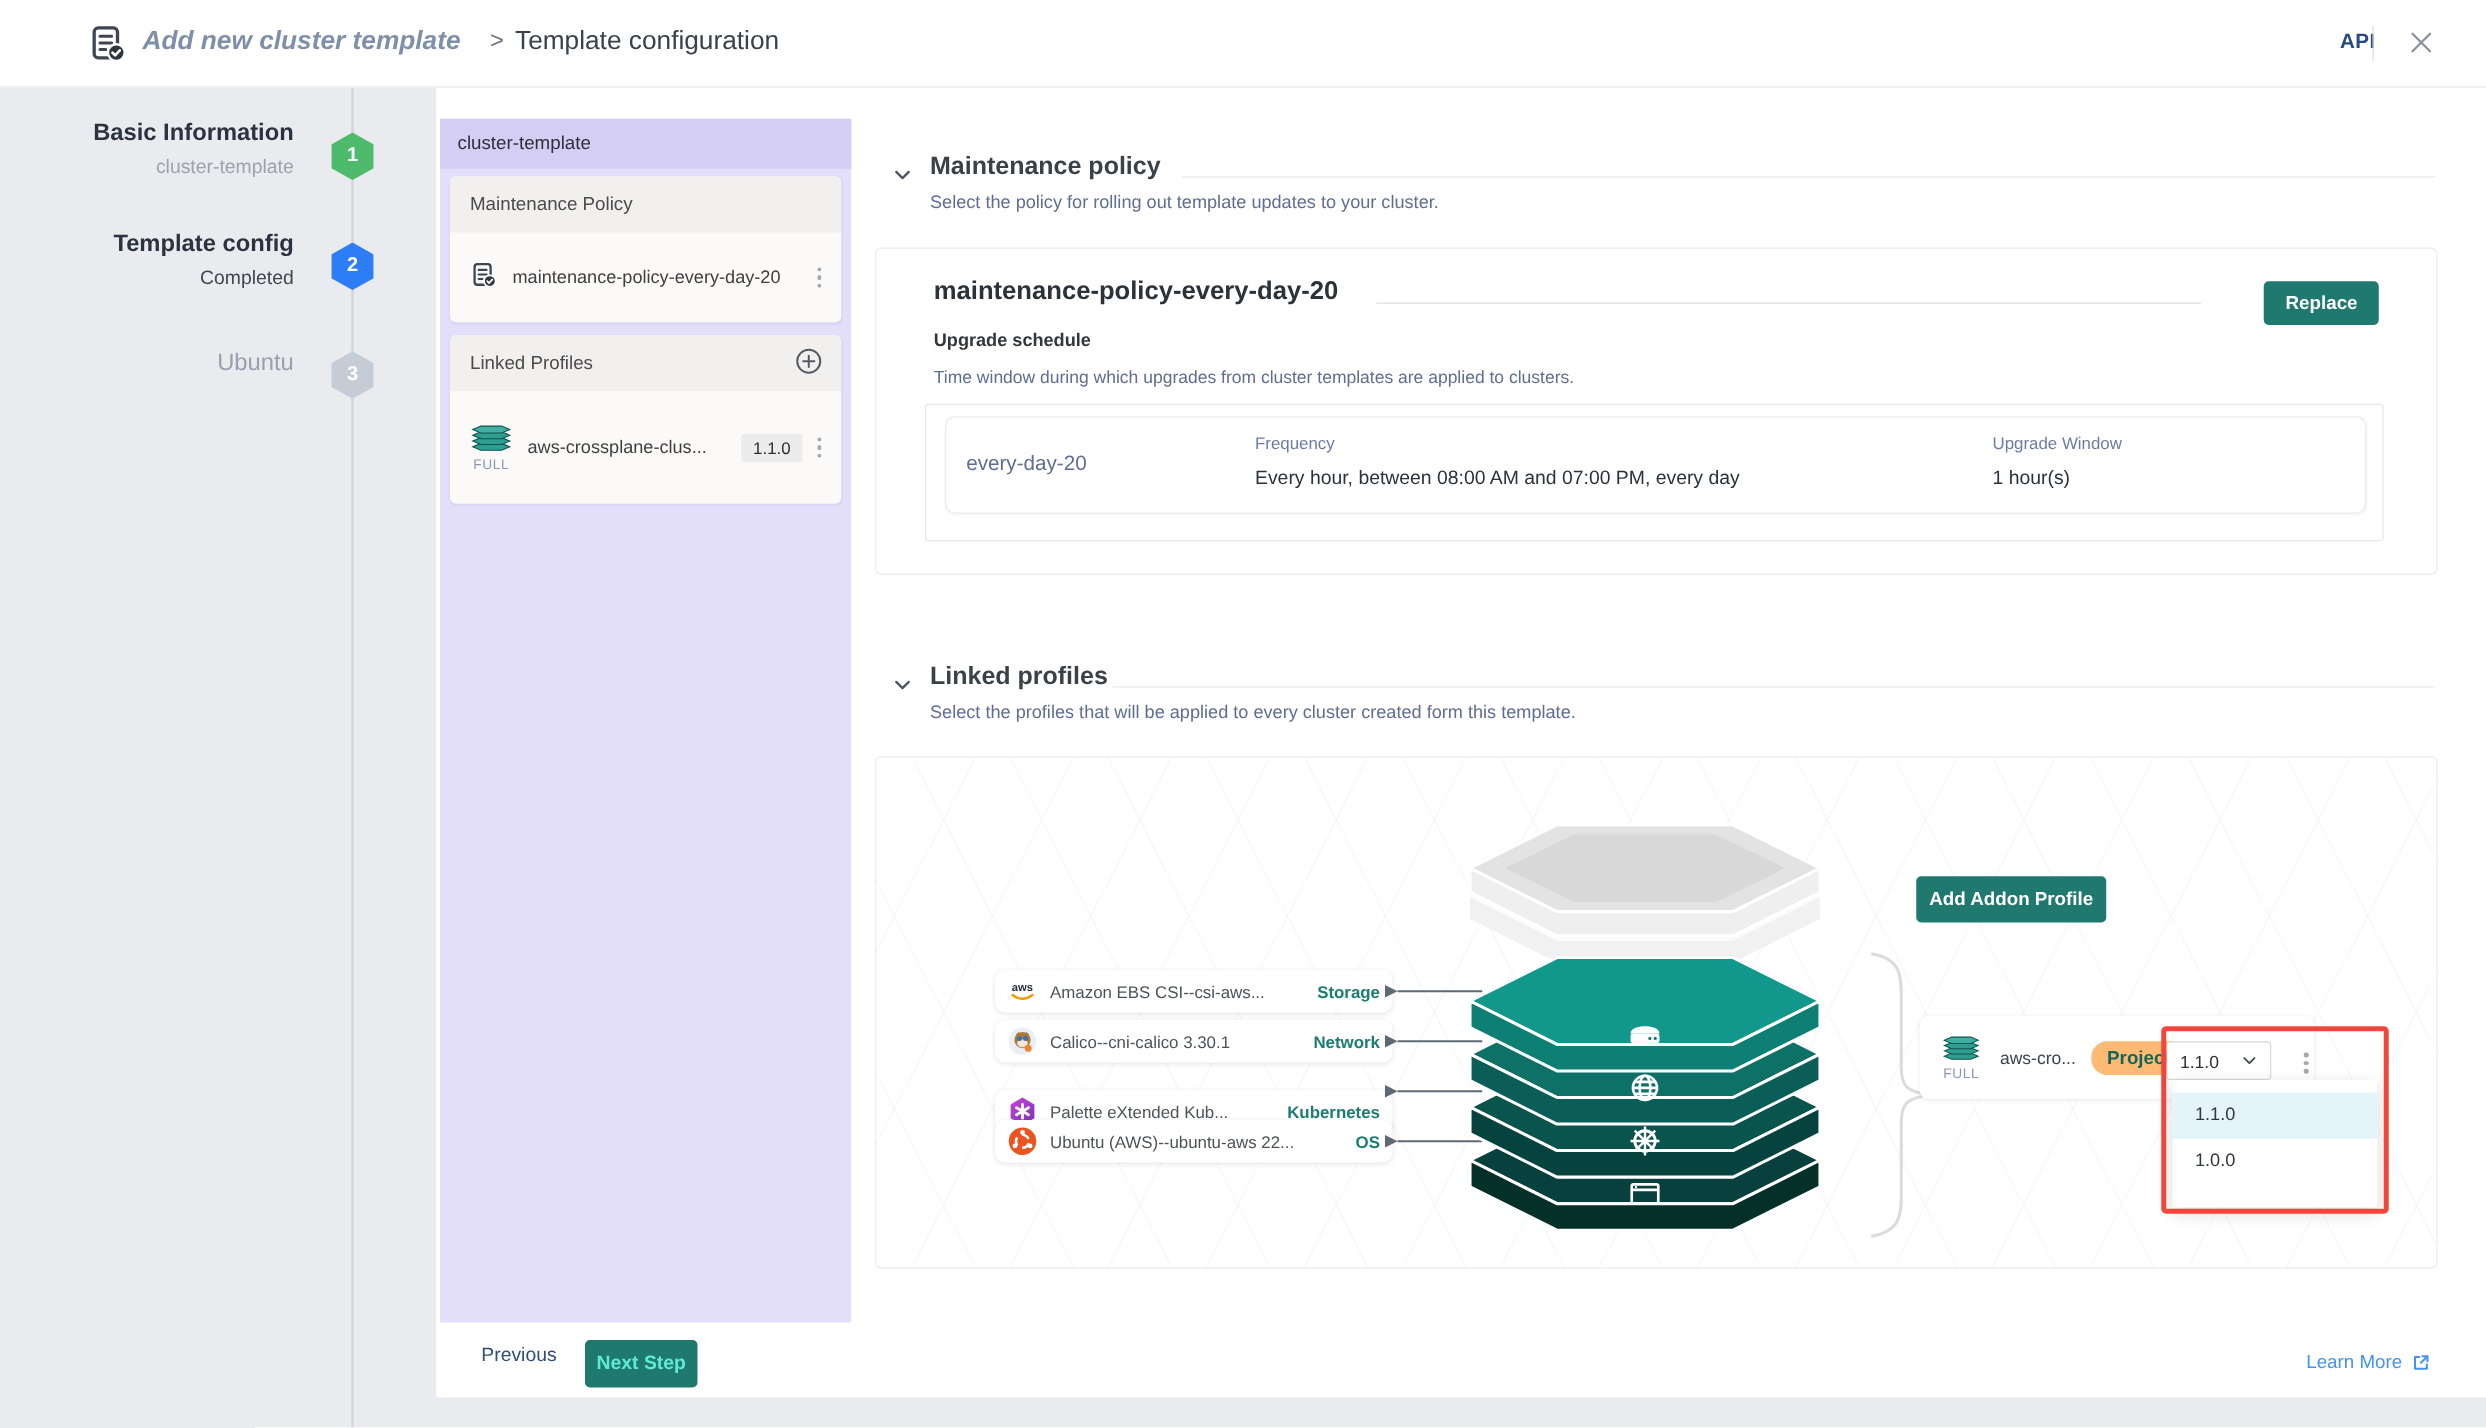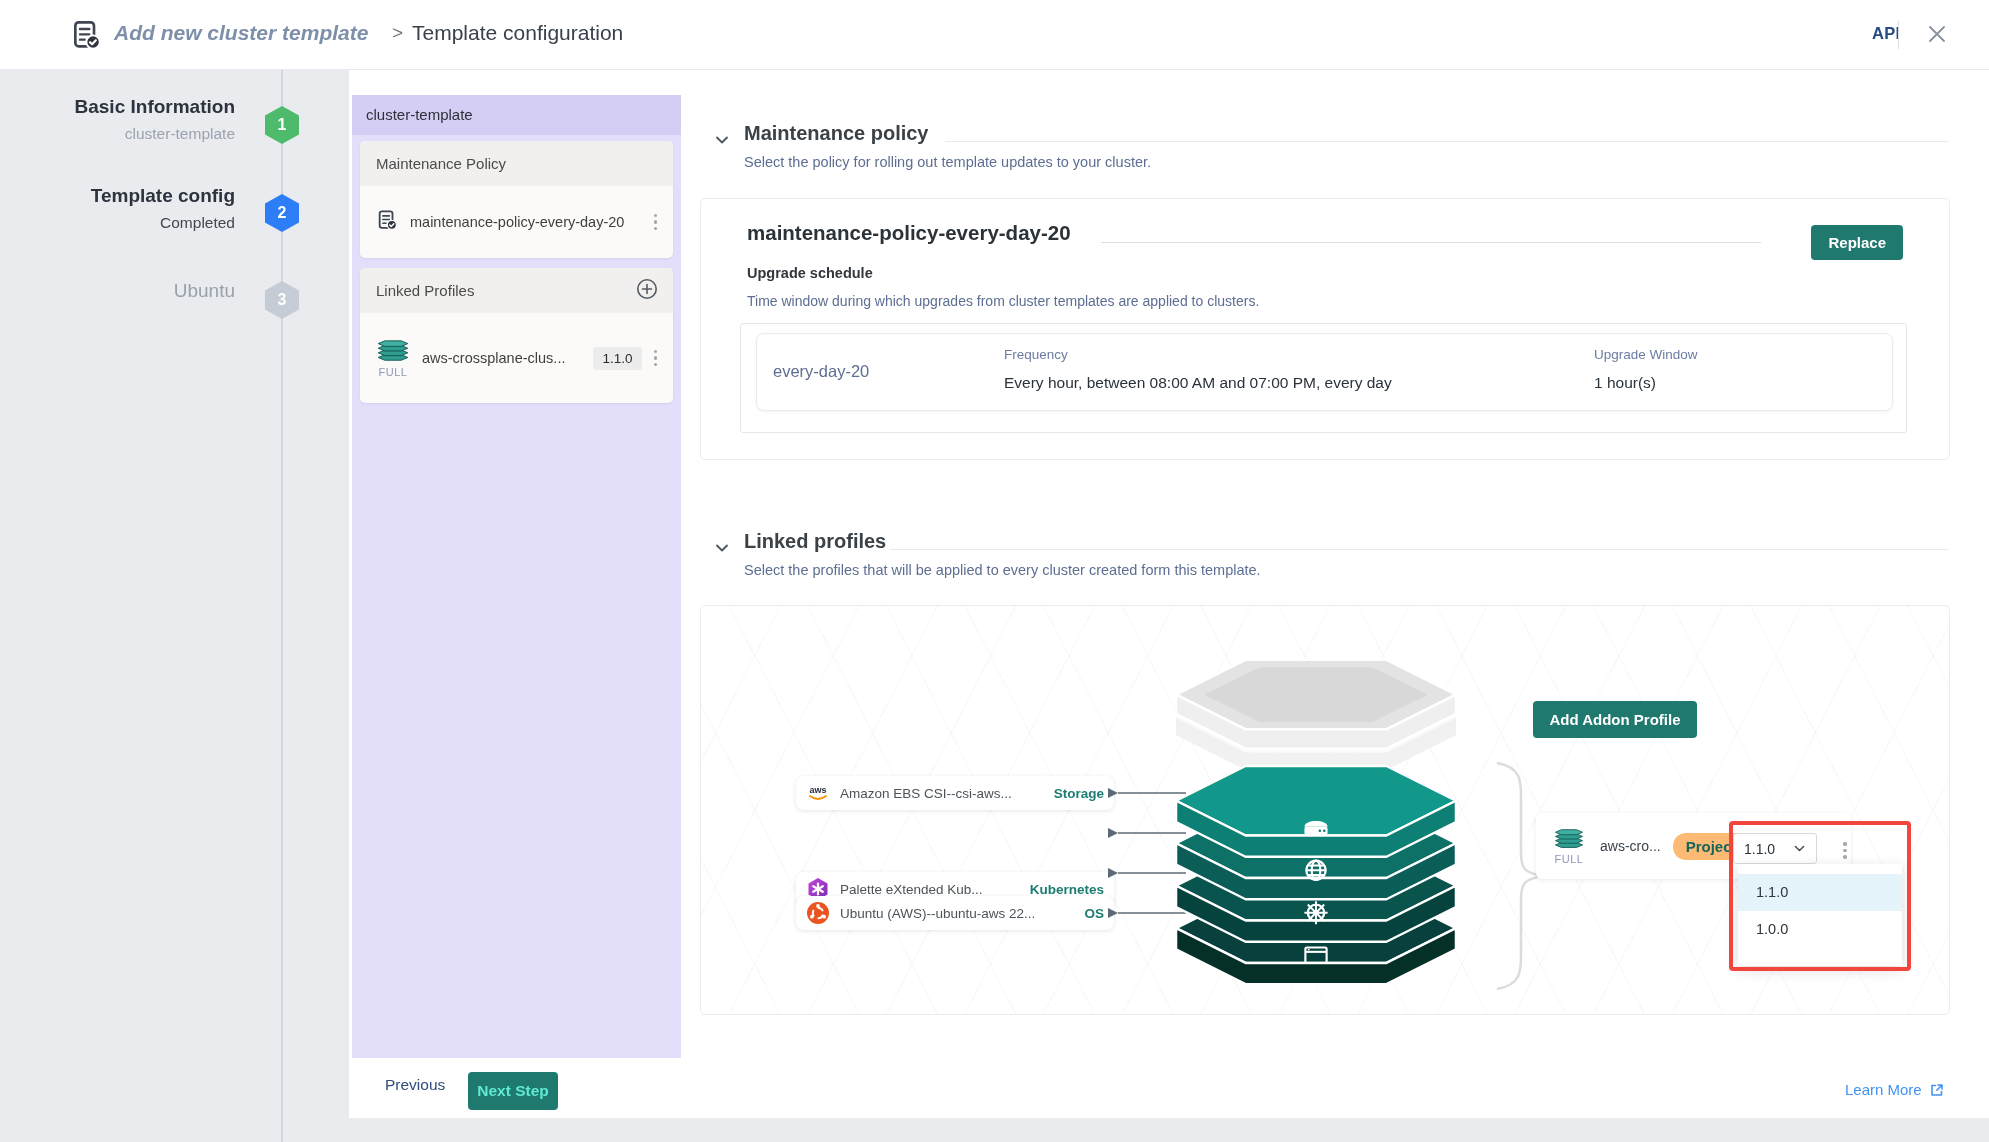--- a/index.html
+++ b/index.html
@@ -78,21 +78,21 @@
   
   .pill { position:absolute; left:95px; width:318px; height:34px; background:#fff; border-radius:8px;
           box-shadow:0 1px 4px rgba(31,45,61,.12); display:flex; align-items:center; padding:0 10px; cursor:pointer; }
   .pill-0 { top:170px; } .pill-1 { top:210px; } .pill-2 { top:266px; } .pill-3 { top:290px; }
   .pill .picon { width:24px; height:24px; margin-right:10px; flex:none; }
   .pill .pname { font-size:13.5px; color:#4c5358; white-space:nowrap; }
   .pill .pcat { margin-left:auto; font-size:13.5px; font-weight:600; color:#1c7d72; }
   .connectors { position:absolute; left:405px; top:165px; }
   .stack { position:absolute; left:470px; top:50px; }
   .brace { position:absolute; left:790px; top:155px; }
-  .add-addon-btn { position:absolute; left:832px; top:95px; width:164px; height:37px; background:#20796e; color:#fff;
+  .add-addon-btn { position:absolute; left:832px; top:95px; width:152px; height:37px; background:#20796e; color:#fff;
                    border:none; border-radius:4px; font-size:15px; font-weight:600; cursor:pointer; font-family:inherit; }
   .profile-card { position:absolute; left:835px; top:207px; width:315px; height:66px; background:#fff; border-radius:6px;
                   box-shadow:0 1px 4px rgba(31,45,61,.10); display:flex; align-items:center; padding:0 16px; }
   .profile-card .nm { font-size:14px; color:#3c434a; margin-left:14px; }
   .scope-badge { margin-left:12px; background:#fdba74; color:#14665b; font-size:15px; font-weight:600; padding:5px 13px; border-radius:13px; }
   .ver-select { position:absolute; left:1032px; top:227px; width:84px; height:31px; border:1px solid #d6dadd; border-radius:3px;
                 background:#fff; display:flex; align-items:center; padding:0 10px; cursor:pointer; z-index:3; }
   .ver-select .v { font-size:14px; color:#2b3238; }
   .ver-select svg { margin-left:auto; }
   .kebab-2 { position:absolute; left:1138px; top:232px; z-index:3; }
@@ -250,20 +250,36 @@
     <div class="pill pill-0">
       <span class="picon">
         <svg width="24" height="24" viewBox="0 0 24 24">
             <text x="12" y="11.5" text-anchor="middle" font-size="9" font-weight="bold" fill="#252f3e" font-family="Liberation Sans,sans-serif">aws</text>
             <path d="M4 15 Q12 21 20 15" stroke="#f79400" stroke-width="1.8" fill="none" stroke-linecap="round"></path>
           </svg>
       </span>
       <span class="pname">Amazon EBS CSI--csi-aws...</span>
       <span class="pcat">Storage</span>
     </div>
+    <div class="pill pill-1">
+      <span class="picon">
+        <svg width="24" height="24" viewBox="0 0 24 24">
+            <circle cx="12" cy="12" r="11" fill="#e9eff7"></circle>
+            <path d="M6.5,7 L9,4.5 L9.8,8 Z" fill="#8a5f22"></path>
+            <path d="M17.5,7 L15,4.5 L14.2,8 Z" fill="#8a5f22"></path>
+            <circle cx="12" cy="11" r="6.5" fill="#ad7c34"></circle>
+            <ellipse cx="12" cy="13.5" rx="4.2" ry="3.2" fill="#f4e9d8"></ellipse>
+            <circle cx="9.6" cy="9.8" r="2" fill="#3b70b3"></circle>
+            <circle cx="14.4" cy="9.8" r="2" fill="#3b70b3"></circle>
+            <circle cx="16.5" cy="17.5" r="2.8" fill="#e8862c"></circle>
+          </svg>
+      </span>
+      <span class="pname">Calico--cni-calico 3.30.1</span>
+      <span class="pcat">Network</span>
+    </div>
     <div class="pill pill-2">
       <span class="picon">
         <svg width="24" height="24" viewBox="0 0 24 24">
             <defs>
               <linearGradient id="pxg" x1="0" y1="0" x2="1" y2="1">
                 <stop offset="0" stop-color="#c445d8"></stop>
                 <stop offset="1" stop-color="#7e2fb8"></stop>
               </linearGradient>
             </defs>
             <polygon points="12,1 21.5,6.5 21.5,17.5 12,23 2.5,17.5 2.5,6.5" fill="url(#pxg)"></polygon>

